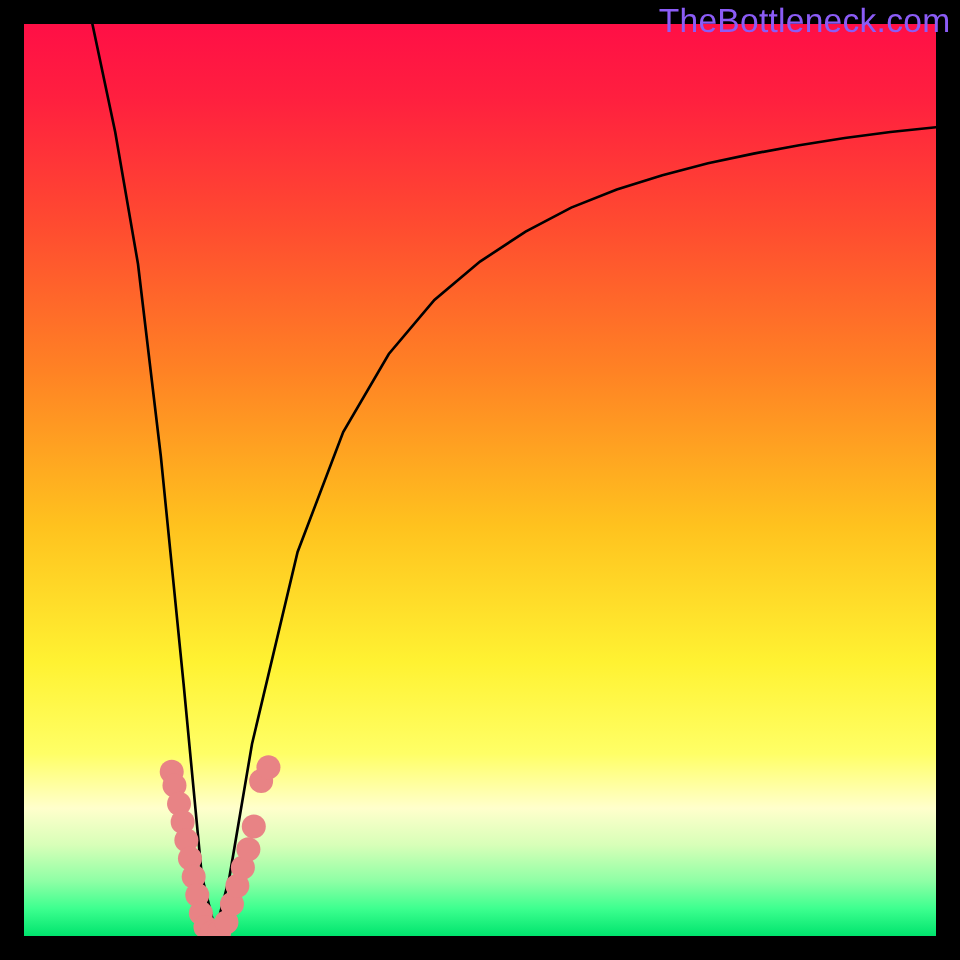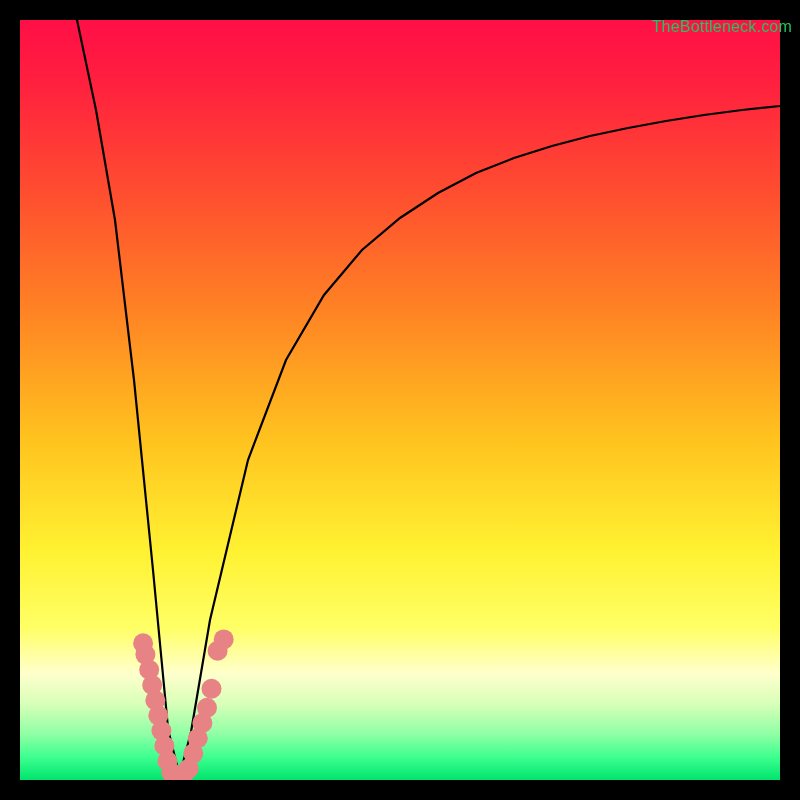--- a/index.html
+++ b/index.html
@@ -36,24 +36,24 @@
   }
   .curve {
     position: absolute;
     left: 0;
     top: 0;
     width: 760px;
     height: 760px;
   }
   .watermark {
     position: absolute;
-    top: 18px;
+    top: 2px;
     right: 8px;
-    color: #22c55e;
-    font-size: 16px;
+    color: #8b5cf6;
+    font-size: 28px;
     font-weight: 500;
     letter-spacing: 0.2px;
   }
 </style>
 </head>
 <body>
 
 <div class="frame">
 
   <div class="plot">

